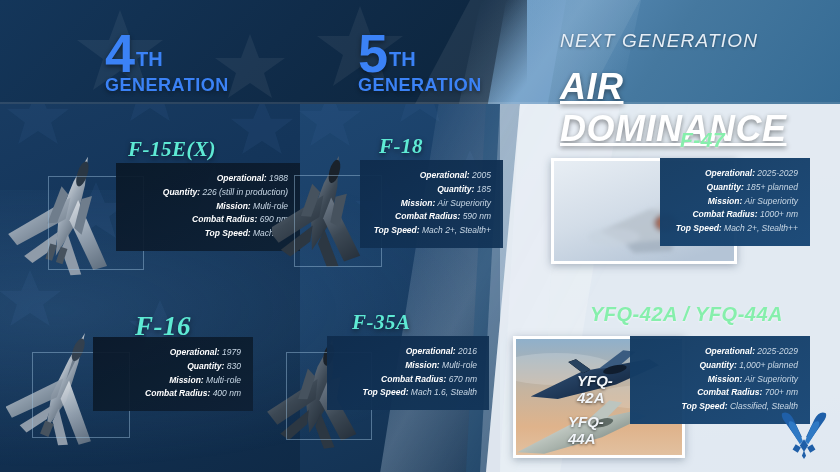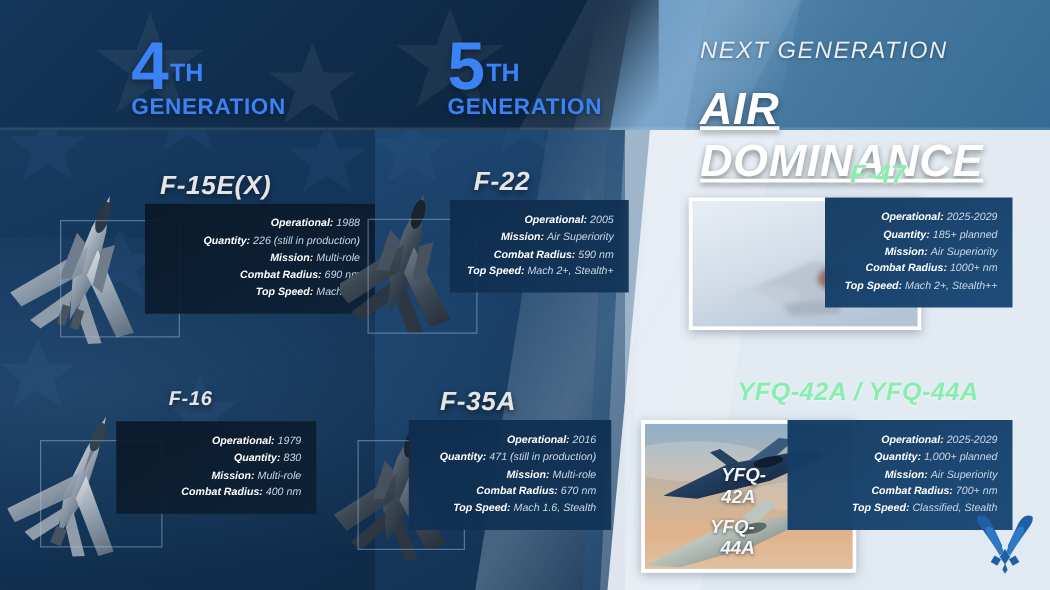--- a/index.html
+++ b/index.html
@@ -52,21 +52,21 @@
   #nextgen .l1{font-size:19px;font-weight:400;letter-spacing:1.2px;color:#e6eef6;
      text-shadow:0 1px 3px rgba(0,0,0,.35);}
   #nextgen .l2{font-size:36px;font-weight:700;letter-spacing:.5px;margin-top:14px;
      text-shadow:0 2px 5px rgba(0,0,0,.45);text-decoration:underline;}
 
   
   .card{position:absolute;}
   .title{position:absolute;font-style:italic;font-weight:700;letter-spacing:.5px;
      white-space:nowrap;user-select:none;}
   .title.lightbg{color:#86efac;text-shadow:0 1px 2px rgba(255,255,255,.6);}
-  .title.darkbg{color:#e5e5e5;text-shadow:0 2px 5px rgba(0,0,0,.55);}
+  .title.darkbg{color:#5eead4;text-shadow:0 2px 5px rgba(0,0,0,.55);font-family:Liberation Serif, serif;}
 
   .spec{position:absolute;padding:9px 12px 10px 12px;}
   .spec.dark{background:linear-gradient(150deg,rgba(10,24,40,.93),rgba(14,32,52,.93));}
   .spec.mid{background:linear-gradient(150deg,rgba(15,44,77,.95),rgba(18,52,88,.95));}
   .spec.blue{background:linear-gradient(150deg,rgba(19,58,97,.97),rgba(23,70,117,.97));}
   .spec .row{font-size:8.5px;line-height:1.62;color:#dfe9f3;white-space:nowrap;text-align:right;}
   .spec .row b{font-style:italic;font-weight:700;color:#ffffff;}
   .spec .row span{font-style:italic;font-weight:400;color:#c9d8e6;}
   .frameline{position:absolute;border:1px solid rgba(160,195,225,.45);}
   .f47photo{position:absolute;left:551px;top:158px;width:186px;height:106px;
@@ -202,21 +202,21 @@
         <polygon points="-3,-6 -46,42 -36,50 -2,14" fill="url(#jetA)" opacity="0.93"></polygon>
         <polygon points="4,24 26,54 17,58 3,38" fill="#8f9ba9"></polygon>
         <polygon points="-4,24 -26,54 -17,58 -3,38" fill="#8f9ba9"></polygon>
         <polygon points="0,-6 2,-34 -2,-34" fill="#6f7d8c"></polygon>
         <ellipse cx="0" cy="-38" rx="5" ry="12" fill="#33404e"></ellipse>
         <rect x="-4" y="40" width="9" height="14" fill="#47535f"></rect>
       </g>
     </svg>
     <div class="frameline" style="left:32px;top:352px;width:98px;height:86px;"></div>
 
-    <div class="title darkbg" style="left:135px;top:311px;font-size:16px;">F-16</div>
+    <div class="title darkbg" style="left:135px;top:311px;font-size:27px;">F-16</div>
 
     <div class="spec dark" style="left:93px;top:337px;width:160px;">
       <div class="row"><b>Operational:</b> <span>1979</span></div>
       <div class="row"><b>Quantity:</b> <span>830</span></div>
       <div class="row"><b>Mission:</b> <span>Multi-role</span></div>
       <div class="row"><b>Combat Radius:</b> <span>400 nm</span></div>
     </div>
   </div>
 
   <div class="card">
@@ -234,24 +234,25 @@
         <polygon points="-4,-12 -48,36 -34,46 -2,10" fill="url(#jetB)"></polygon>
         <polygon points="6,20 30,52 19,56 4,36" fill="#2c3742"></polygon>
         <polygon points="-6,20 -30,52 -19,56 -4,36" fill="#2c3742"></polygon>
         <polygon points="8,-14 18,-20 20,14 10,12" fill="#46525e"></polygon>
         <polygon points="-8,-14 -18,-20 -20,14 -10,12" fill="#46525e"></polygon>
         <ellipse cx="0" cy="-38" rx="5" ry="12" fill="#1a222b"></ellipse>
       </g>
     </svg>
     <div class="frameline" style="left:294px;top:175px;width:88px;height:92px;"></div>
 
-    <div class="title darkbg" style="left:379px;top:134px;font-size:21px;">F-22</div>
+    <div class="title darkbg" style="left:379px;top:134px;font-size:21px;">F-18</div>
 
     <div class="spec mid" style="left:360px;top:160px;width:143px;">
       <div class="row"><b>Operational:</b> <span>2005</span></div>
+      <div class="row"><b>Quantity:</b> <span>185</span></div>
       <div class="row"><b>Mission:</b> <span>Air Superiority</span></div>
       <div class="row"><b>Combat Radius:</b> <span>590 nm</span></div>
       <div class="row"><b>Top Speed:</b> <span>Mach 2+, Stealth+</span></div>
     </div>
   </div>
 
   <div class="card">
     <svg width="150" height="160" style="position:absolute;left:262px;top:318px;">
       <g transform="translate(58,72) rotate(14)">
         <polygon points="0,-52 8,-22 11,14 0,44 -11,14 -8,-22" fill="url(#jetB)"></polygon>
@@ -263,21 +264,20 @@
         <polygon points="-8,-12 -17,-18 -19,14 -10,12" fill="#46525e"></polygon>
         <ellipse cx="0" cy="-36" rx="5" ry="11" fill="#1a222b"></ellipse>
       </g>
     </svg>
     <div class="frameline" style="left:286px;top:352px;width:86px;height:88px;"></div>
 
     <div class="title darkbg" style="left:352px;top:310px;font-size:21px;">F-35A</div>
 
     <div class="spec mid" style="left:327px;top:336px;width:162px;">
       <div class="row"><b>Operational:</b> <span>2016</span></div>
-      <div class="row"><b>Quantity:</b> <span>471 (still in production)</span></div>
       <div class="row"><b>Mission:</b> <span>Multi-role</span></div>
       <div class="row"><b>Combat Radius:</b> <span>670 nm</span></div>
       <div class="row"><b>Top Speed:</b> <span>Mach 1.6, Stealth</span></div>
     </div>
   </div>
 
   <div class="card">
     <div class="f47photo">
       <svg width="186" height="106" viewBox="0 0 186 106">
         <defs>
@@ -351,21 +351,21 @@
         </g>
 
         <g transform="translate(70,92) rotate(-14)">
           <polygon points="-72,4 -14,-10 50,-8 62,0 14,10 -46,12" fill="url(#droneB)"></polygon>
           <polygon points="2,-9 30,-24 42,-19 22,-7" fill="#bcc5bf"></polygon>
           <ellipse cx="18" cy="-4" rx="11" ry="4" fill="#5f6b66"></ellipse>
         </g>
       </svg>
     </div>
     <div class="plabel" style="left:577px;top:372px;">YFQ-42A</div>
-    <div class="plabel" style="left:568px;top:413px;text-align:right;">YFQ-44A</div>
+    <div class="plabel" style="left:568px;top:413px;">YFQ-44A</div>
 
     <div class="title lightbg" style="left:590px;top:303px;font-size:20px;">YFQ-42A / YFQ-44A</div>
 
     <div class="spec blue" style="left:630px;top:336px;width:180px;">
       <div class="row"><b>Operational:</b> <span>2025-2029</span></div>
       <div class="row"><b>Quantity:</b> <span>1,000+ planned</span></div>
       <div class="row"><b>Mission:</b> <span>Air Superiority</span></div>
       <div class="row"><b>Combat Radius:</b> <span>700+ nm</span></div>
       <div class="row"><b>Top Speed:</b> <span>Classified, Stealth</span></div>
     </div>

